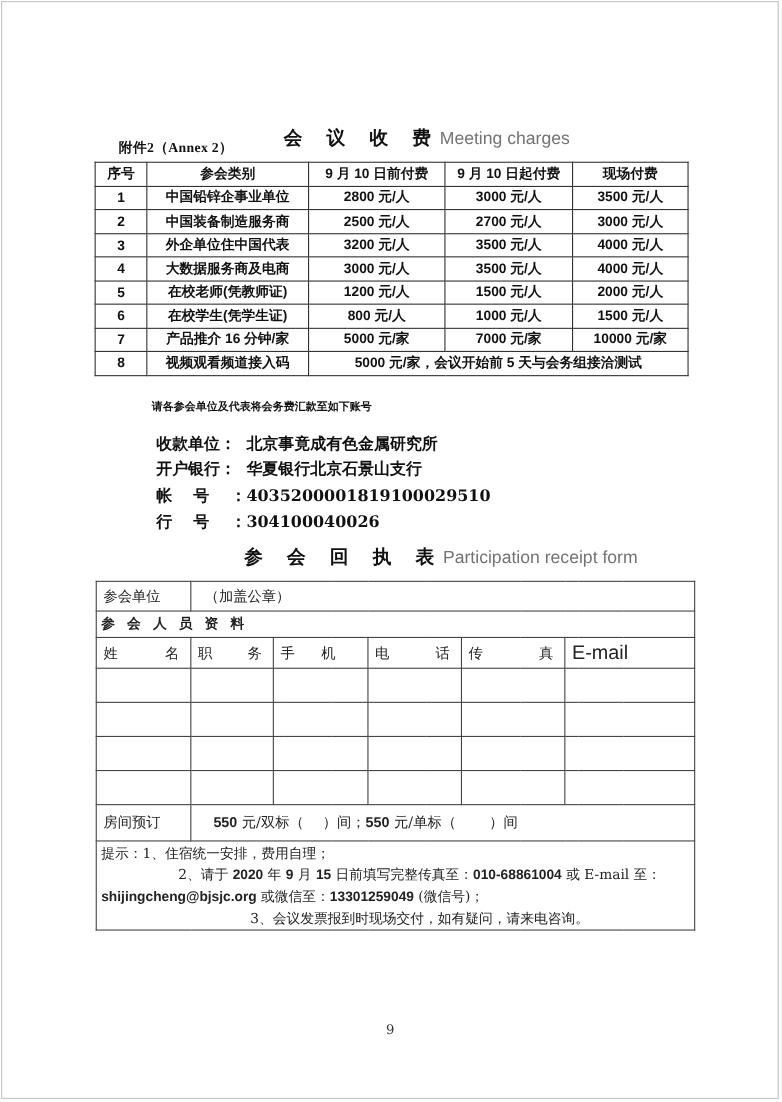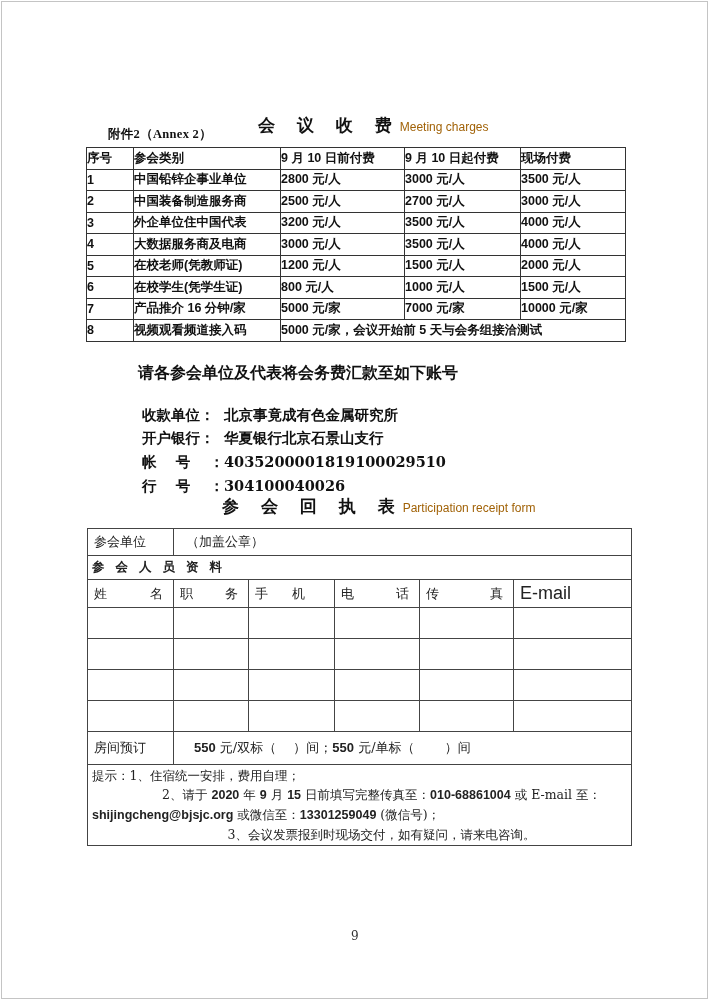--- a/index.html
+++ b/index.html
@@ -5,33 +5,33 @@
   html, body { margin: 0; padding: 0; background: #ffffff; }
   body { width: 711px; height: 1002px; position: relative; overflow: hidden;
          font-family: "DejaVu Sans", "Liberation Sans", sans-serif; color: #111; }
   .frame { position: absolute; left: 1px; top: 1px; width: 707px; height: 998px;
            border: 1px solid #c4c4c4; box-sizing: border-box; }
   .abs { position: absolute; white-space: nowrap; }
 
   .annex { left: 108px; top: 94px; font-size: 12.5px; font-weight: bold;
            font-family: Liberation Serif, serif; letter-spacing: 0.3px; margin-top: 32px; }
   .title-cn { font-size: 17px; font-weight: bold; letter-spacing: 8px; }
-  .title-en { font-family: "Liberation Sans", sans-serif; font-size: 12px; color: #a16207; font-weight: normal; letter-spacing: 0; }
+  .title-en { font-family: "Liberation Sans", sans-serif; font-size: 16px; color: #737373; font-weight: normal; letter-spacing: 0; }
   .t1 { left: 258px; top: 114px; }
   .t2 { left: 222px; top: 495px; }
 
   table { border-collapse: collapse; position: absolute; table-layout: fixed; }
   .fee { left: 86px; top: 147px; width: 539px; }
-  .fee td { border: 1.4px solid #333; height: 20.5px; padding: 0; text-align: left;
+  .fee td { border: 1.4px solid #333; height: 20.5px; padding: 0; text-align: center;
             font-family: "Liberation Sans", "DejaVu Sans", sans-serif; font-weight: bold; font-size: 12.5px; }
 
-  .remit-note { left: 138px; top: 363px; font-size: 16px; font-weight: bold; }
+  .remit-note { left: 138px; top: 363px; font-size: 10px; font-weight: bold; }
   .bank { left: 142px; font-size: 14.5px; font-weight: bold;
           font-family: "DejaVu Serif", "Liberation Serif", serif; }
-  .bank .lab { display: inline-block; width: 82px; margin-top: 12px; }
+  .bank .lab { display: inline-block; width: 82px; }
   .bank .lab.spread { text-align-last: justify; }
   .b1 { top: 394px; } .b2 { top: 417px; } .b3 { top: 441px; } .b4 { top: 465px; }
 
   .rcpt { left: 87px; top: 528px; width: 534px; }
   .rcpt td { border: 1.4px solid #444; padding: 0 0 0 6px; font-size: 13px;
              font-family: "DejaVu Serif", "Liberation Serif", serif; color: #222; vertical-align: middle; }
   .rcpt .bold-row td { font-weight: bold; font-family: "DejaVu Sans", sans-serif; letter-spacing: 11px; font-size: 12.5px; }
   .rcpt .email { font-family: "Liberation Sans", sans-serif; font-size: 18px; }
   .spread2 { display: flex; justify-content: space-between; padding-right: 10px; }
   .num-b { font-family: "Liberation Sans", sans-serif; font-weight: bold; }

